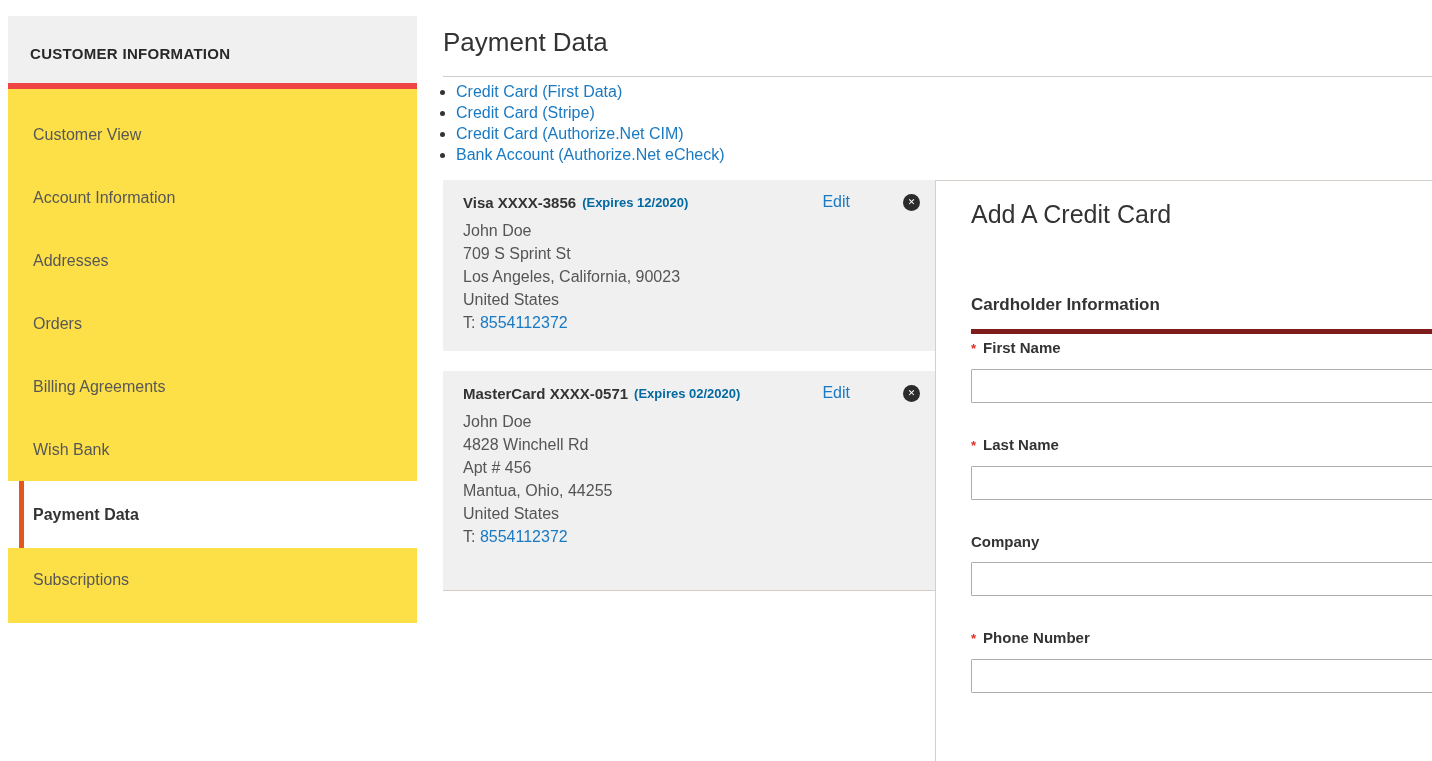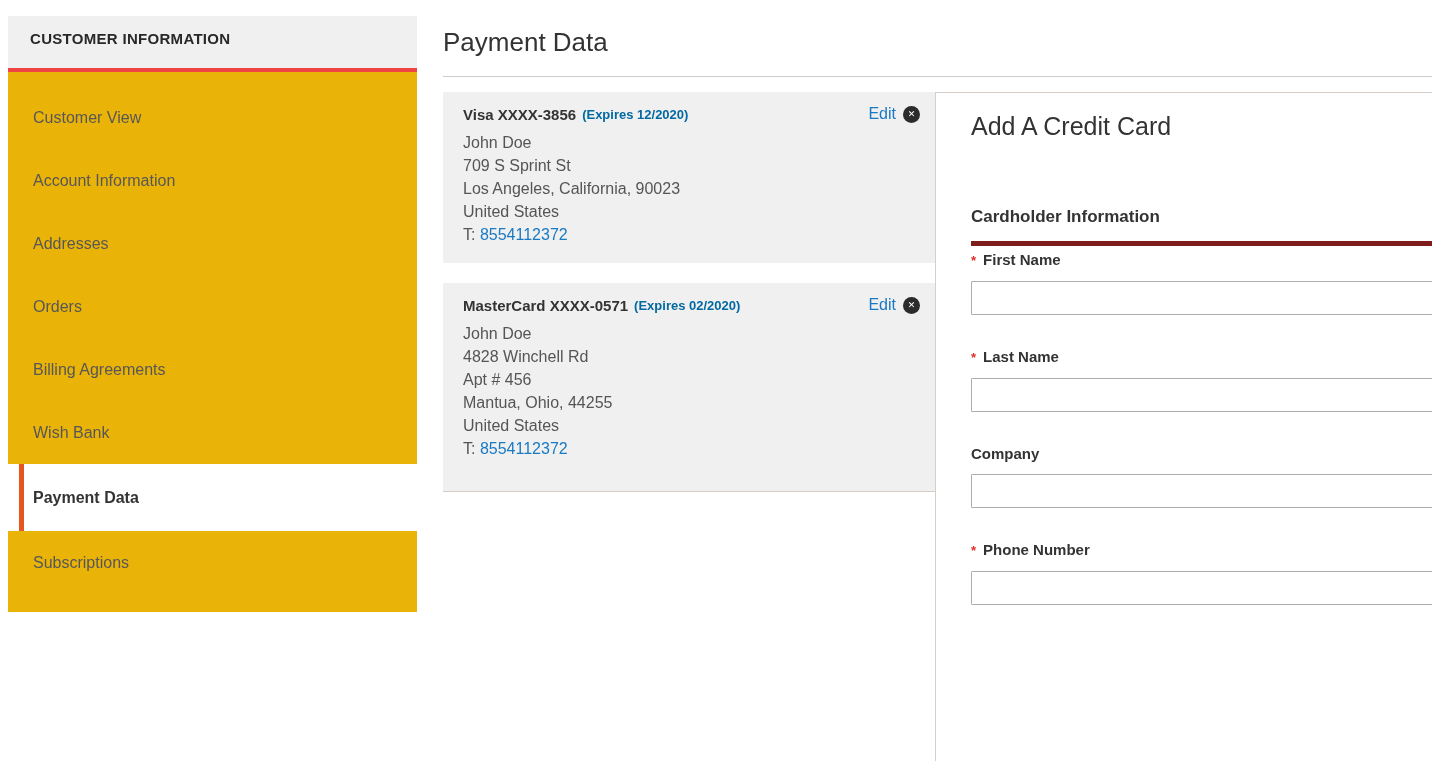--- a/index.html
+++ b/index.html
@@ -3,46 +3,46 @@
 <meta charset="utf-8">
 <style>
   * { margin:0; padding:0; box-sizing:border-box; }
   html,body { background:#fff; }
   body { font-family:"Liberation Sans","DejaVu Sans",sans-serif; color:#333; }
   .page { width:1432px; height:761px; overflow:hidden; background:#fff; position:relative; }
   .wrap { display:flex; padding:16px 0 0 8px; }
 
   
   .sidebar { width:409px; flex:none; }
-  .sidebar-head { background:#f0f0f0; padding:14px 22px 20px 22px; border-bottom:4px solid #ef4444; }
+  .sidebar-head { background:#f0f0f0; padding:29px 22px 20px 22px; border-bottom:6px solid #ef4444; }
   .sidebar-title { font-size:15px; font-weight:700; color:#282828; letter-spacing:.3px; }
-  .nav { list-style:none; background:#eab308; padding:14px 0 18px 0; }
+  .nav { list-style:none; background:#fde047; padding:14px 0 12px 0; }
   .nav-item { padding:22px 10px 22px 25px; font-size:16px; line-height:19px; color:#575757; cursor:pointer; }
   .nav-item.active { background:#fff; color:#333; font-weight:700; position:relative; padding-top:24px; padding-bottom:24px; }
   .nav-item.active::before { content:""; position:absolute; left:11px; top:0; bottom:0; width:5px; background:#e4571c; }
 
   
   .main { flex:1; margin-left:26px; min-width:0; }
   .page-title { font-size:26px; line-height:36px; font-weight:400; color:#333; margin-top:8px; }
   .title-rule { border-bottom:1px solid #ccc; margin-top:16px; }
   .pay-links { margin:4px 0 0 0; padding-left:13px; list-style:disc; }
   .pay-links li { font-size:16px; line-height:21px; color:#333; }
   .pay-link { color:#1979c3; text-decoration:none; cursor:pointer; }
 
   .columns { display:flex; margin-top:15px; align-items:flex-start; }
 
   
   .cards-col { width:492px; flex:none; }
   .card-block { background:#f0f0f0; padding:13px 15px 17px 20px; }
   .card-block + .card-block { margin-top:20px; }
-  .card-block:last-child { padding-bottom:31px; border-bottom:1px solid #d5cec8; }
+  .card-block:last-child { padding-bottom:42px; border-bottom:1px solid #d5cec8; }
   .card-head { display:flex; align-items:center; }
   .card-title { font-size:15px; font-weight:700; color:#333; }
   .card-expires { font-size:13px; font-weight:700; color:#0369a1; margin-left:6px; flex:1; }
-  .card-actions { display:flex; align-items:center; margin-left:auto; }
+  .card-actions { display:flex; align-items:center; margin-left:auto;gap:46px; }
   .edit-link { color:#1979c3; font-size:16px; text-decoration:none; cursor:pointer; }
   .delete-icon { width:17px; height:17px; margin-left:7px; border-radius:50%; background:#2b2b2b;
                  color:#fff; font-size:9px; font-weight:700; display:flex; align-items:center;
                  justify-content:center; cursor:pointer; }
   .addr { margin-top:8px; }
   .addr-line { font-size:16px; line-height:23px; color:#555; }
   .phone-link { color:#1979c3; text-decoration:none; cursor:pointer; }
 
   
   .panel { width:562px; flex:none; border:1px solid #d6cfc9; padding:16px 35px 60px 35px; min-height:720px; }
@@ -76,20 +76,26 @@
         <li class="nav-item">Wish Bank</li>
         <li class="nav-item active">Payment Data</li>
         <li class="nav-item">Subscriptions</li>
       </ul>
     </aside>
 
     <main class="main">
       <h1 class="page-title">Payment Data</h1>
       <div class="title-rule"></div>
 
+      <ul class="pay-links">
+        <li><a class="pay-link">Credit Card (First Data)</a></li>
+        <li><a class="pay-link">Credit Card (Stripe)</a></li>
+        <li><a class="pay-link">Credit Card (Authorize.Net CIM)</a></li>
+        <li><a class="pay-link">Bank Account (Authorize.Net eCheck)</a></li>
+      </ul>
 
       <div class="columns">
 
         <section class="cards-col">
 
           <article class="card-block">
             <div class="card-head">
               <span class="card-title">Visa XXXX-3856</span>
               <span class="card-expires">(Expires 12/2020)</span>
               <span class="card-actions">

